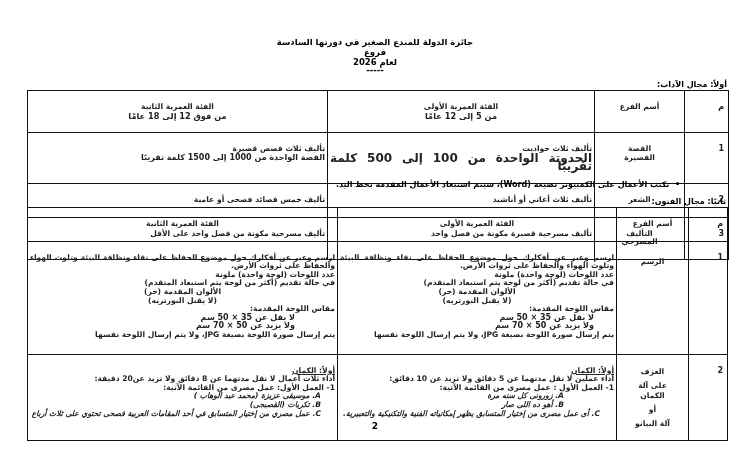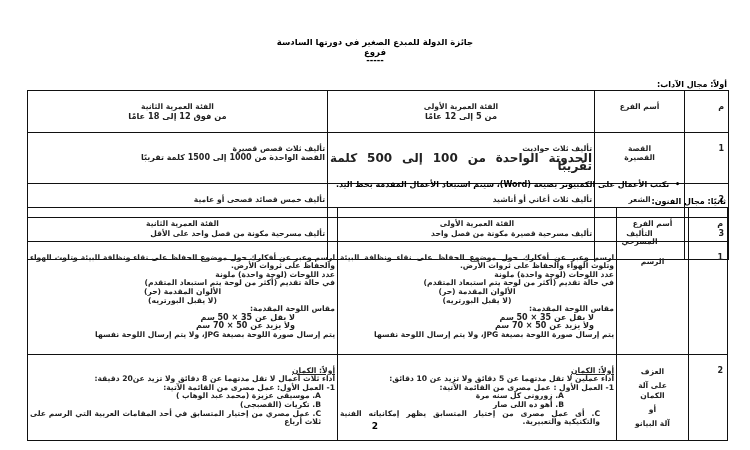--- a/index.html
+++ b/index.html
@@ -11,30 +11,31 @@
     .heading { font-size:8px; font-weight:bold; direction:rtl; text-align:right; }
     table { border-collapse:collapse; position:absolute; direction:rtl; table-layout:fixed; }
     td, th { border:1.3px solid #111; padding:12px 2px; vertical-align:top;
              font-size:7.6px; line-height:8.6px; font-weight:bold; color:#222; }
     th { font-weight:bold; text-align:center; vertical-align:top; }
     .num { text-align:right; font-weight:bold; font-size:8px; padding-right:4px; }
     .branch { text-align:center; }
     .just { text-align:justify; text-align-last:right; }
     .cline { text-align:center; }
     .ul { text-decoration:underline; }
-    .list { padding-right:10px; }
+    .list { padding-right:10px;font-style:italic; }
     .note { font-size:8px; font-weight:bold; direction:rtl; text-align:right; }
     .page-num { font-size:9px; font-weight:bold; }
   </style>
 </head>
 <body>
 
 <div class="abs ctr title" style="left:200px; top:37px; width:350px;">
   <div>جائزة الدولة للمبدع الصغير في دورتها السادسة</div>
   <div>فروع</div>
+  <div>لعام 2026</div>
   <div style="line-height:7px;">-----</div>
 </div>
 
 <div class="abs heading" style="left:500px; top:80px; width:227px;">أولاً: مجال الآداب:</div>
 
 <table style="left:27px; top:90px; width:701px;">
   <colgroup>
     <col style="width:44px">
       <col style="width:90px">
       <col style="width:267px">
@@ -152,19 +153,19 @@
       <div class="list" style="padding-right:50px;">A. زورونى كل سنه مرة</div>
       <div class="list" style="padding-right:50px;">B. أهو ده اللى صار</div>
       <div class="list just" style="padding-right:14px;">C. أى عمل مصرى من إختيار المتسابق يظهر إمكانياته الفنية والتكنيكية والتعبيرية.</div>
     </td>
     <td>
       <div class="ul">أولاً: الكمان</div>
       <div class="just">أداء ثلاث أعمال لا تقل مدتهما عن 8 دقائق ولا تزيد عن20 دقيقة:</div>
       <div>1- العمل الأول: عمل مصرى من القائمة الآتية:</div>
       <div class="list" style="padding-right:14px;">A. موسيقى عزيزة (محمد عبد الوهاب )</div>
       <div class="list" style="padding-right:14px;">B. تكريات (القصبجى)</div>
-      <div class="list just" style="padding-right:14px;">C. عمل مصري من إختيار المتسابق في أحد المقامات العربية التي الرسم على ثلاث أرباع</div>
+      <div class="list just" style="padding-right:14px;">C. عمل مصري من إختيار المتسابق في أحد المقامات العربية فصحى تحتوي على ثلاث أرباع</div>
     </td>
   </tr>
 </tbody>
   </table>
 
 <div class="abs ctr page-num" style="left:355px; top:421px; width:40px;">2</div>
 
 </body></html>

